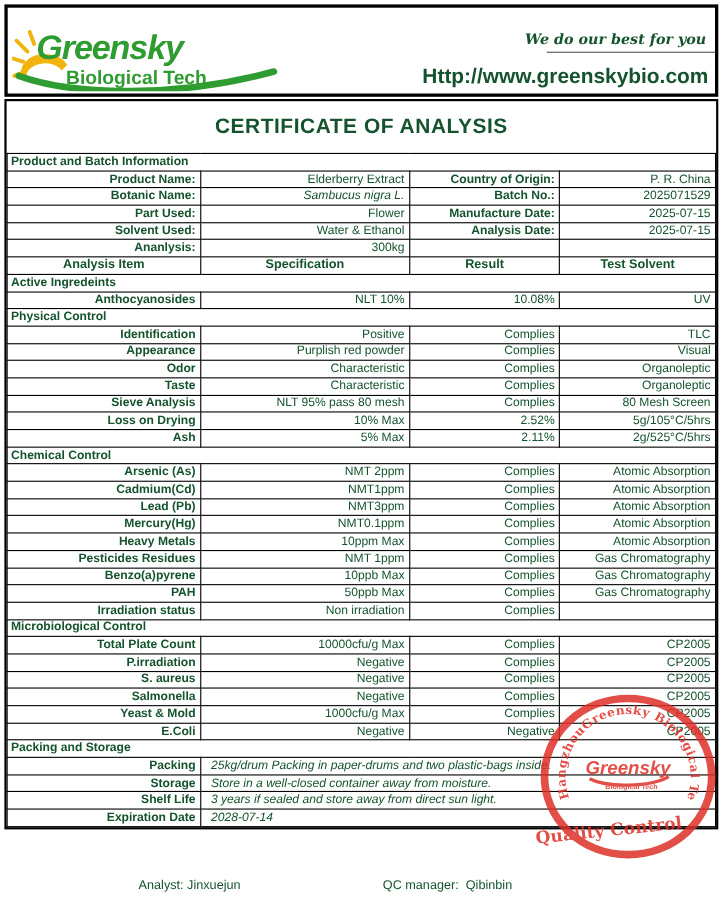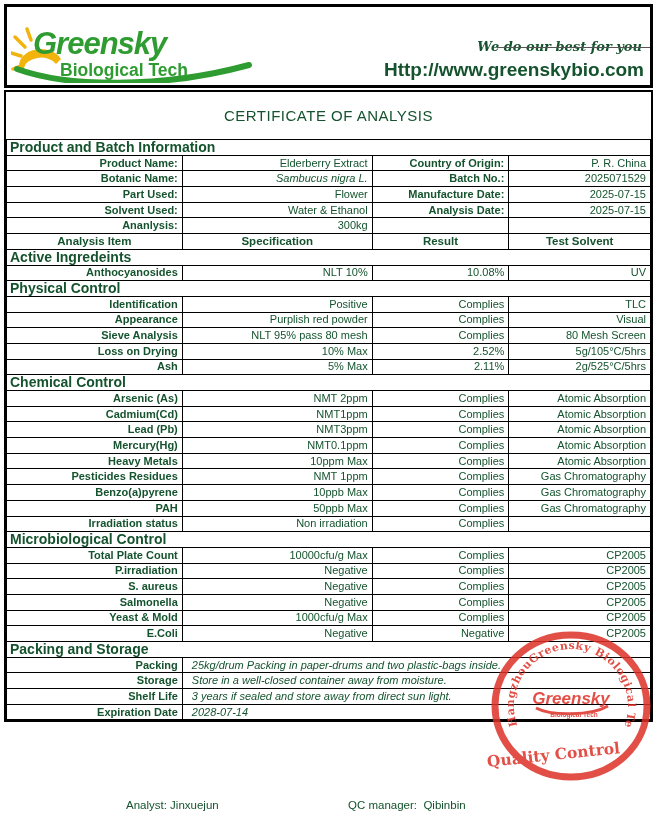--- a/index.html
+++ b/index.html
@@ -3,36 +3,36 @@
 <meta charset="utf-8">
 <style>
   html,body{margin:0;padding:0;background:#fff;}
   .page{position:relative;width:657px;height:820px;background:#fff;
         font-family:"Liberation Sans",sans-serif;color:#14532d;overflow:hidden;}
 
   
   .hdr-box{position:absolute;left:4px;top:4px;width:649px;height:84px;
            border:3px solid #000;box-sizing:border-box;background:#fff;}
   .logo-svg{position:absolute;left:4px;top:2px;}
-  .slogan{position:absolute;right:8px;top:32px;font-family:"DejaVu Serif",serif;
+  .slogan{position:absolute;right:8px;top:22px;font-family:"DejaVu Serif",serif;
           font-style:italic;font-weight:bold;font-size:13px;}
   .slogan-line{position:absolute;right:0;top:40px;left:490px;border-top:1px solid #555;}
   .website{position:absolute;right:6px;top:52px;font-size:19px;font-weight:bold;}
 
   
   .table-box{position:absolute;left:4px;top:90px;width:649px;
              border:2px solid #000;box-sizing:border-box;background:#fff;}
   .coa-title{height:47px;display:flex;align-items:center;justify-content:center;
-             font-size:15px;font-weight:400;letter-spacing:.5px;}
+             font-size:19px;font-weight:700;letter-spacing:.5px;}
   table.coa{border-collapse:collapse;table-layout:fixed;width:100%;}
   table.coa td{border:1px solid #000;font-size:11px;height:15.7px;line-height:13px;
                padding:0 4px;white-space:nowrap;overflow:hidden;box-sizing:border-box;
                text-align:right;vertical-align:middle;}
   table.coa td.lbl{font-weight:bold;}
-  table.coa td.sec{font-weight:bold;text-align:left;font-size:14px;padding-left:3px;}
+  table.coa td.sec{font-weight:bold;text-align:left;font-size:11px;padding-left:3px;}
   table.coa td.hdr{font-weight:bold;text-align:center;font-size:11.5px;}
   table.coa td.wideval{text-align:left;padding-left:9px;font-style:italic;}
   table.coa td.ital{font-style:italic;font-weight:normal;}
 
   
   .stamp{position:absolute;left:486px;top:624px;opacity:.85;pointer-events:none;}
 
   
   .footer{position:absolute;left:20px;top:799px;width:649px;height:18px;font-size:11.5px;text-align:center;}
   .footer span{position:absolute;white-space:pre;}
@@ -131,20 +131,32 @@
             <td class="lbl">Identification</td>
             <td class="">Positive</td>
             <td class="">Complies</td>
             <td class="">TLC</td>
           </tr>
           <tr>
             <td class="lbl">Appearance</td>
             <td class="">Purplish red powder</td>
             <td class="">Complies</td>
             <td class="">Visual</td>
+          </tr>
+          <tr>
+            <td class="lbl">Odor</td>
+            <td class="">Characteristic</td>
+            <td class="">Complies</td>
+            <td class="">Organoleptic</td>
+          </tr>
+          <tr>
+            <td class="lbl">Taste</td>
+            <td class="">Characteristic</td>
+            <td class="">Complies</td>
+            <td class="">Organoleptic</td>
           </tr>
           <tr>
             <td class="lbl">Sieve Analysis</td>
             <td class="">NLT 95% pass 80 mesh</td>
             <td class="">Complies</td>
             <td class="">80 Mesh Screen</td>
           </tr>
           <tr>
             <td class="lbl">Loss on Drying</td>
             <td class="">10% Max</td>

